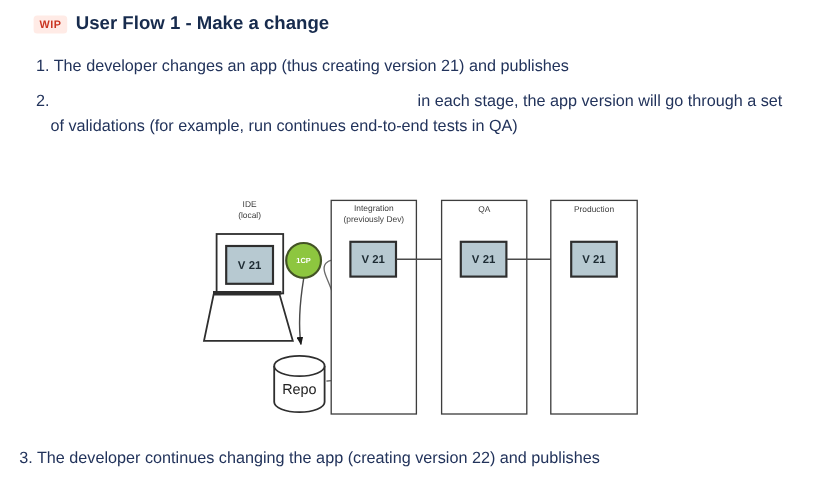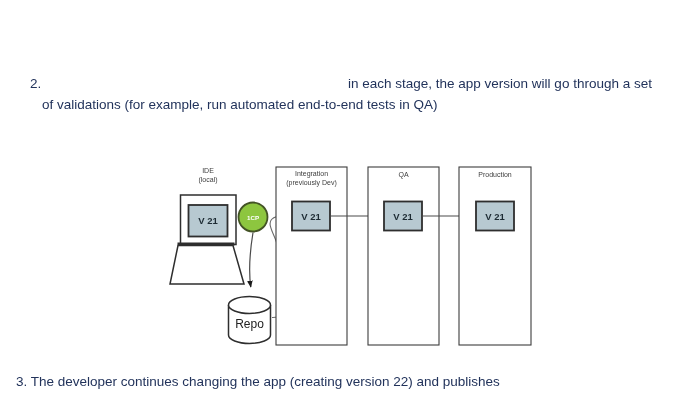--- a/index.html
+++ b/index.html
@@ -23,24 +23,29 @@
   .stage-label{font-size:7px;fill:#3d3d3d;}
   .version-label{font-size:9.5px;font-weight:700;fill:#1d2b33;}
   .publish-label{font-size:6.2px;font-weight:700;fill:#ffffff;}
   .repo-label{font-size:12px;fill:#222222;}
 </style>
 </head>
 <body>
 
 <div class="page">
 
+  <div class="doc-header">
+    <span class="status-badge">WIP</span>
+    <span class="page-title">User Flow 1 - Make a change</span>
+  </div>
 
+  <div class="step" id="step1">1. The developer changes an app (thus creating version 21) and publishes</div>
   <div class="step" id="step2-num">2.</div>
   <div class="step" id="step2-text1">in each stage, the app version will go through a set</div>
-  <div class="step" id="step2-text2">of validations (for example, run automated end-to-end tests in QA)</div>
+  <div class="step" id="step2-text2">of validations (for example, run continues end-to-end tests in QA)</div>
   <div class="step" id="step3">3. The developer continues changing the app (creating version 22) and publishes</div>
 
   <svg class="diagram-svg" viewBox="160 162 385 193">
     <defs>
       <marker id="ah" markerUnits="userSpaceOnUse" markerWidth="7" markerHeight="5.6" refX="6.3" refY="2.8" orient="auto">
         <path d="M0,0 L7,2.8 L0,5.6 Z" fill="#1a1a1a"></path>
       </marker>
     </defs>
 
     <text x="208" y="173.5" text-anchor="middle" class="stage-label">IDE</text>

